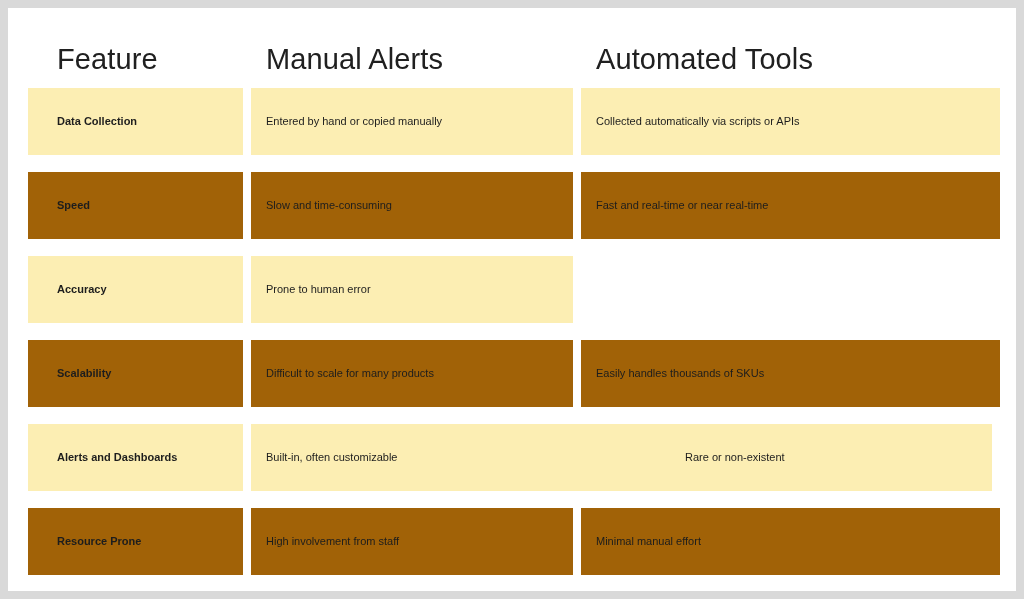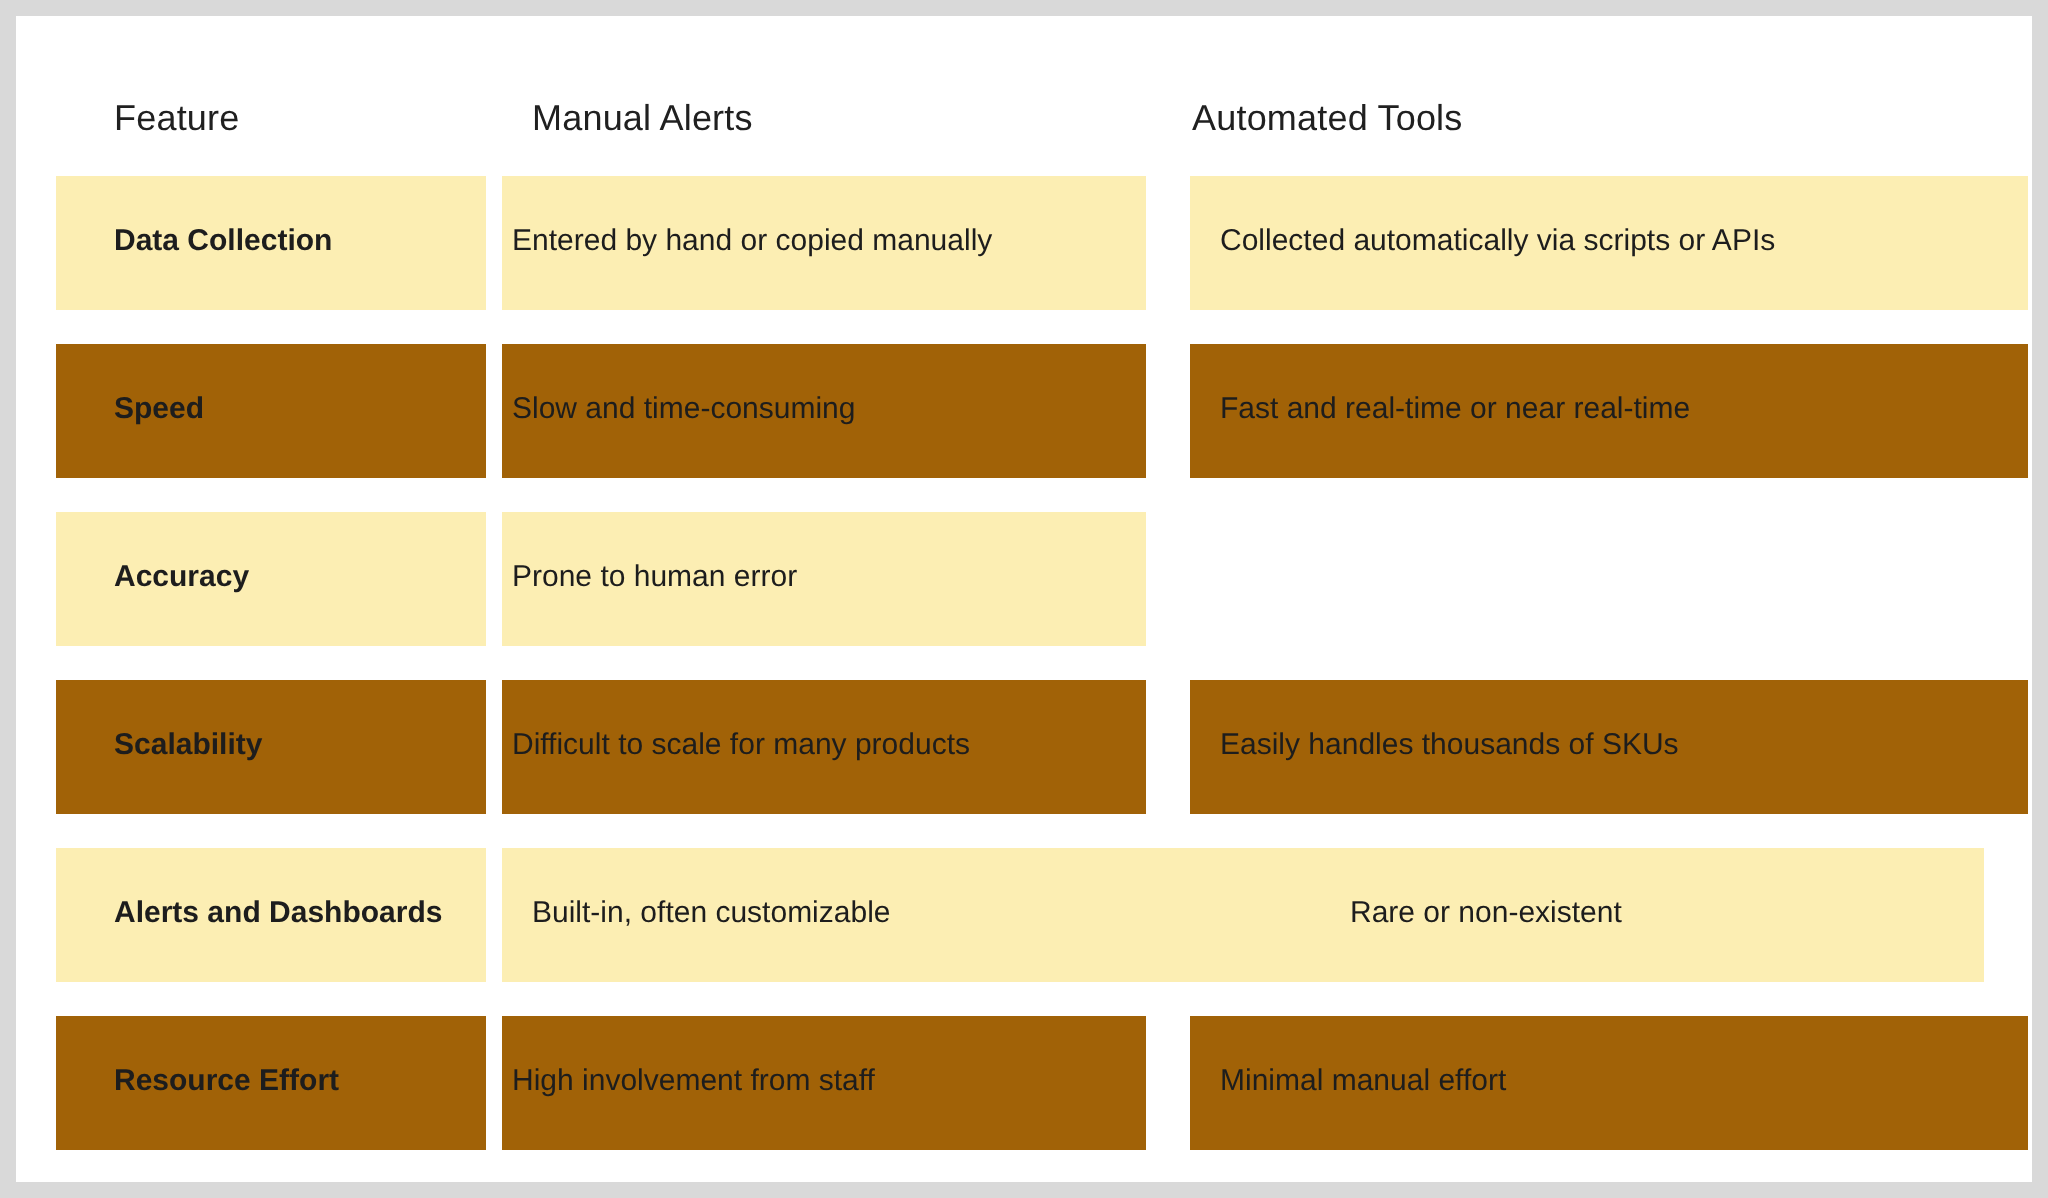--- a/index.html
+++ b/index.html
@@ -38,21 +38,21 @@
     width: 972px;
   }
 
   .header-row {
     display: flex;
     height: 58px;
     align-items: center;
   }
 
   .header-cell {
-    font-size: 18px;
+    font-size: 29px;
     font-weight: 400;
     color: #202020;
     letter-spacing: 0.1px;
     line-height: 1;
     box-sizing: border-box;
     padding-left: 29px;
   }
 
   .col-0 { width: 223px; flex: 0 0 223px; }
   .col-1 { width: 330px; flex: 0 0 330px; }
@@ -64,36 +64,36 @@
   .body-row {
     display: flex;
     height: 67px;
     margin-bottom: 17px;
   }
 
   .cell {
     display: flex;
     align-items: center;
     box-sizing: border-box;
-    font-size: 15px;
+    font-size: 11px;
     color: #1d1d1d;
     line-height: 1.25;
   }
 
   .cell.feature {
     font-weight: bold;
     padding-left: 29px;
     margin-right: 8px;
     flex: 0 0 215px;
     width: 215px;
   }
 
   .cell.manual {
-    padding-left: 5px;
-    margin-right: 22px;
+    padding-left: 15px;
+    margin-right: 8px;
     flex: 0 0 322px;
     width: 322px;
   }
 
   .cell.automated {
     padding-left: 15px;
     flex: 0 0 419px;
     width: 419px;
   }
 
@@ -137,20 +137,20 @@
         <div class="cell automated">Easily handles thousands of SKUs</div>
       </div>
 
       <div class="body-row row-light">
         <div class="cell feature">Alerts and Dashboards</div>
         <div class="cell automated">Built-in, often customizable</div>
         <div class="cell manual">Rare or non-existent</div>
       </div>
 
       <div class="body-row row-dark">
-        <div class="cell feature">Resource Effort</div>
+        <div class="cell feature">Resource Prone</div>
         <div class="cell manual">High involvement from staff</div>
         <div class="cell automated">Minimal manual effort</div>
       </div>
 
     </div>
   </div>
 </div>
 
 </body></html>

